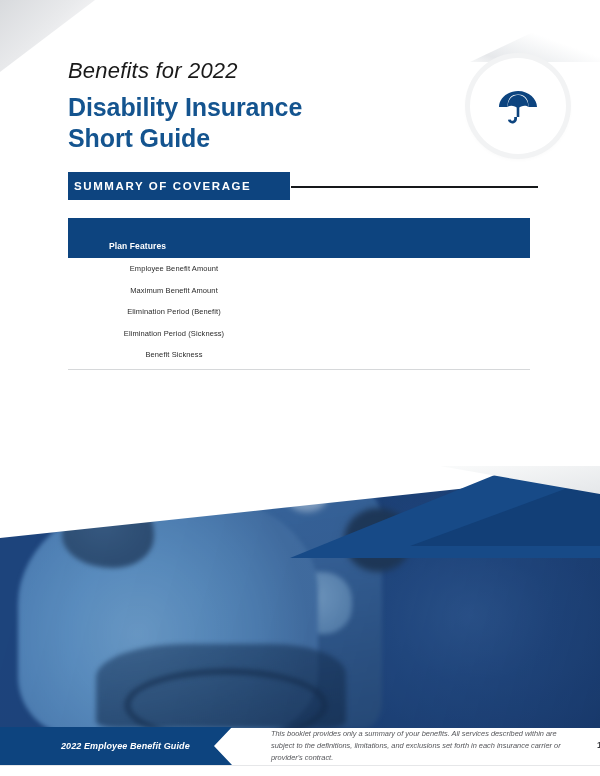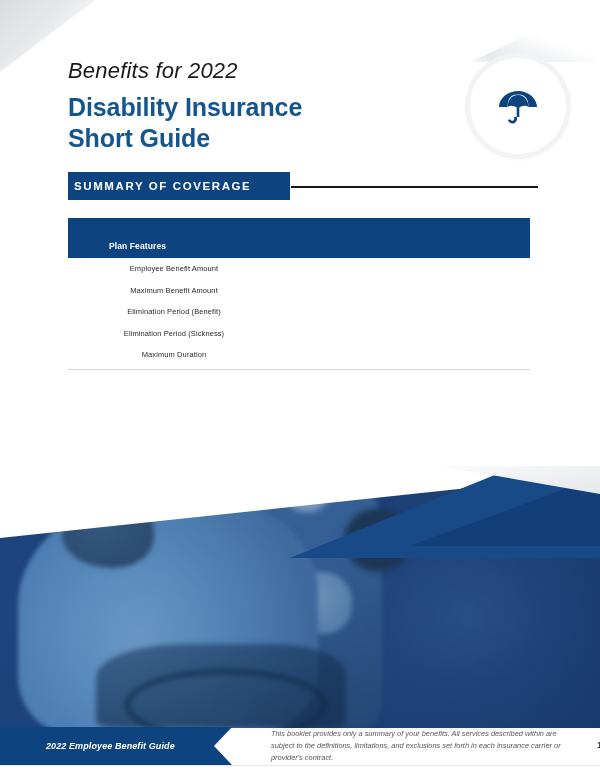--- a/index.html
+++ b/index.html
@@ -260,20 +260,21 @@
 
   
   .footer-bar {
     position: absolute;
     left: 0; top: 727px;
     width: 232px; height: 38px;
     background: #0d447f;
     clip-path: polygon(0 0, 232px 0, 214px 19px, 232px 38px, 0 38px);
     display: flex;
     align-items: center;
+    padding-left: 15px;
   }
   .footer-bar span {
     color: #ffffff;
     font-size: 9px;
     font-style: italic;
     font-weight: bold;
     padding-left: 46px;
     letter-spacing: .1px;
   }
   .footer-rule {
@@ -337,21 +338,21 @@
     <div class="tbl-row">
       <div class="cell-feature">Maximum Benefit Amount</div>
     </div>
     <div class="tbl-row">
       <div class="cell-feature">Elimination Period (Benefit)</div>
     </div>
     <div class="tbl-row">
       <div class="cell-feature">Elimination Period (Sickness)</div>
     </div>
     <div class="tbl-row">
-      <div class="cell-feature">Maximum Duration</div>
+      <div class="cell-feature">Benefit Sickness</div>
     </div>
     <div class="tbl-rule"></div>
   </div>
 
   <svg class="watermark" viewBox="0 0 150 112">
     <g fill="none" stroke="#f1f2f2" stroke-width="5" stroke-linecap="round" stroke-linejoin="round">
       <rect x="56" y="12" width="28" height="11" rx="5.5"></rect>
       <path d="M56 17.5 C42 17.5 36 24 34.5 33 L27 88"></path>
       <path d="M29 66 L68 66 C73 66 74.5 69 74.5 74 L74.5 80"></path>
       <circle cx="74.5" cy="91" r="10.5"></circle>

